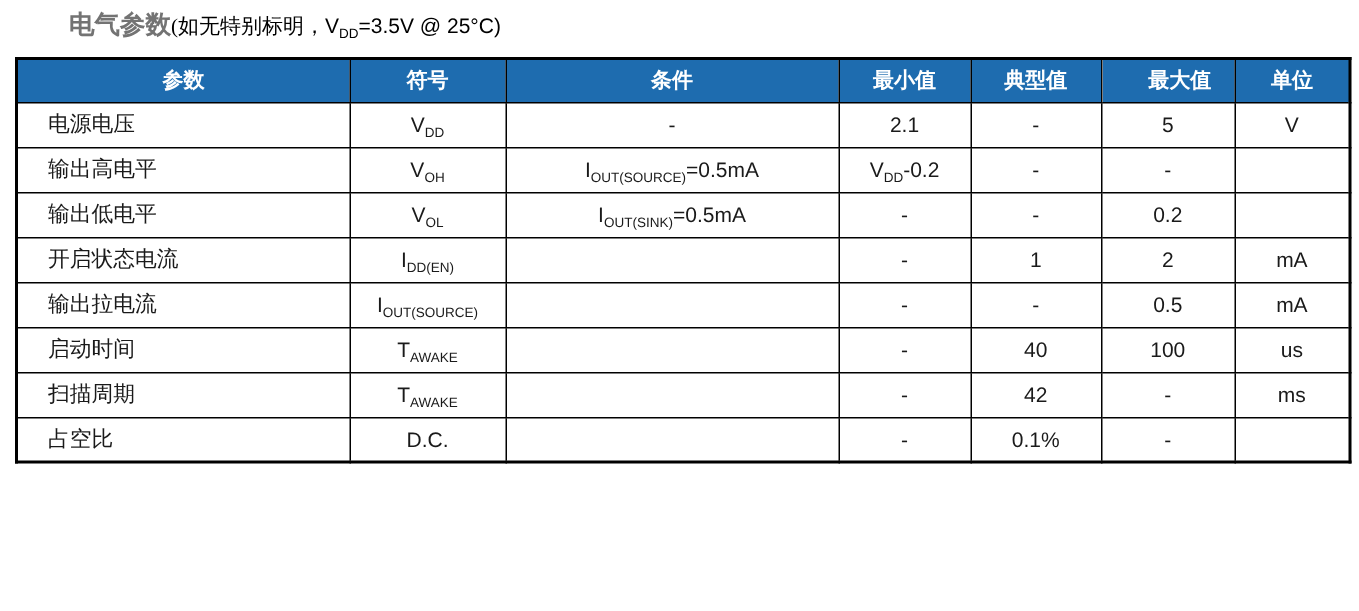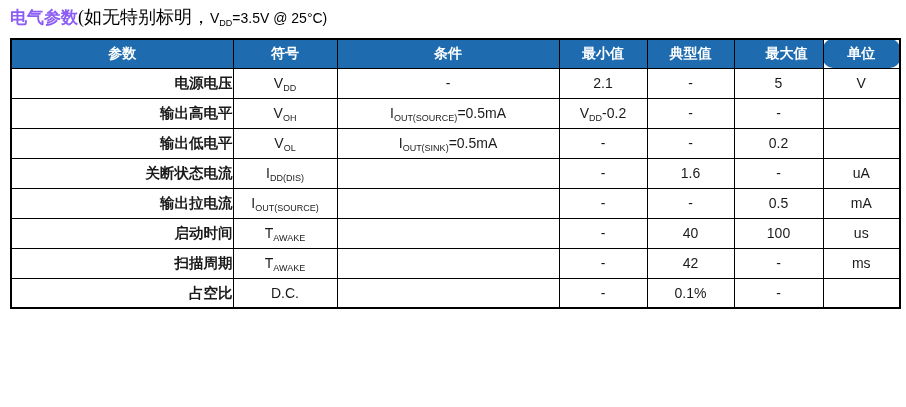--- a/index.html
+++ b/index.html
@@ -8,25 +8,26 @@
     width:906px;height:407px;
     background:#fff;
     font-family:"Liberation Sans", sans-serif;
     overflow:hidden;
   }
   .title-line{
     position:absolute;left:10px;top:5px;
     white-space:nowrap;color:#000;
   }
   .title-heading{
-    font-weight:bold;font-size:17px;color:#8b5cf6;
+    font-weight:bold;font-size:17px;color:#737373;
     font-family:"Liberation Sans", sans-serif;
+    margin-left:36px;
   }
   .note-cn{
-    font-size:18px;
+    font-size:14px;
     font-family:"Liberation Serif", serif;
   }
   .note-latin{font-size:14px;}
   table.params{
     position:absolute;left:10px;top:38px;
     width:889px;
     border-collapse:collapse;table-layout:fixed;
     border:2px solid var(--border-color,#000);
   }
   thead tr{height:29px;}
@@ -43,32 +44,31 @@
     color:var(--header-text,#fff);
     font-weight:bold;font-size:14px;
     text-align:center;
   }
   td{
     color:var(--text-color,#1a1a1a);
     font-size:14px;text-align:center;
     line-height:1;
   }
   td.c-param{
-    text-align:right;padding-left:8px;
+    text-align:left;padding-left:20px;
     font-family:"Liberation Serif", serif;
     font-size:14.5px;
-    font-weight:bold;
   }
   .col-param{width:222px;}
   .col-symbol{width:104px;}
   .col-condition{width:222px;}
   .col-min{width:88px;}
   .col-typ{width:87px;margin-top:41px;}
   .col-max{width:89px;padding-left:16px;}
-  .col-unit{width:77px;border-radius:10px;}
+  .col-unit{width:77px;}
   sub.subscript{
     font-size:9px;
     vertical-align:-3px;
     line-height:0;
   }
 </style>
 </head>
 <body>
 
 <div class="page">
@@ -111,27 +111,27 @@
         <tr>
     <td class="c-param">输出低电平</td>
     <td class="c-sym"><span>V</span><sub class="subscript">OL</sub></td>
     <td class="c-cond"><span>I</span><sub class="subscript">OUT(SINK)</sub><span>=0.5mA</span></td>
     <td class="c-num"><span>-</span></td>
     <td class="c-num">-</td>
     <td class="c-num">0.2</td>
     <td class="c-num"></td>
   </tr>
         <tr>
-    <td class="c-param">关断状态电流</td>
-    <td class="c-sym"><span>I</span><sub class="subscript">DD(DIS)</sub></td>
+    <td class="c-param">开启状态电流</td>
+    <td class="c-sym"><span>I</span><sub class="subscript">DD(EN)</sub></td>
     <td class="c-cond"></td>
     <td class="c-num"><span>-</span></td>
-    <td class="c-num">1.6</td>
-    <td class="c-num">-</td>
-    <td class="c-num">uA</td>
+    <td class="c-num">1</td>
+    <td class="c-num">2</td>
+    <td class="c-num">mA</td>
   </tr>
         <tr>
     <td class="c-param">输出拉电流</td>
     <td class="c-sym"><span>I</span><sub class="subscript">OUT(SOURCE)</sub></td>
     <td class="c-cond"></td>
     <td class="c-num"><span>-</span></td>
     <td class="c-num">-</td>
     <td class="c-num">0.5</td>
     <td class="c-num">mA</td>
   </tr>

